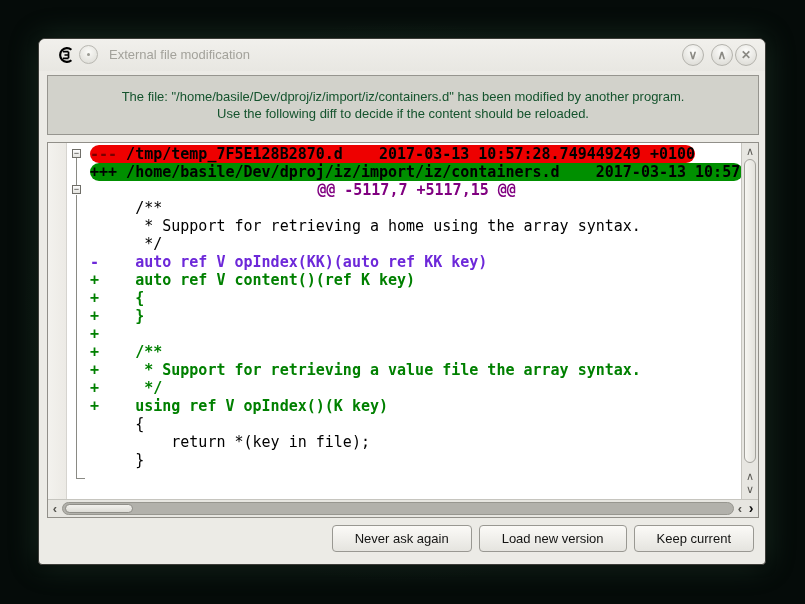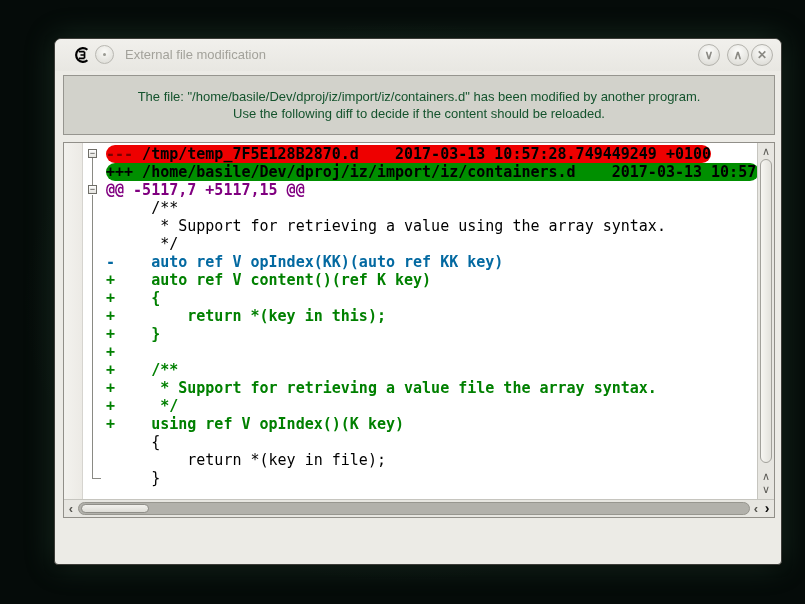--- a/index.html
+++ b/index.html
@@ -14,21 +14,20 @@
     background:radial-gradient(ellipse at center, rgba(70,130,95,0.22), rgba(0,0,0,0) 70%);
     pointer-events:none;
   }
   .window{
     position:absolute;left:38px;top:38px;width:728px;height:527px;
     background:#ecebe6;
     border-radius:7px 7px 4px 4px;
     box-shadow:0 0 30px rgba(90,150,110,0.25), 0 2px 10px rgba(0,0,0,0.85);
     border:1px solid #3c3c38;
     box-sizing:border-box;
-    margin-left:16px;
   }
   
   .titlebar{position:absolute;left:0;top:0;right:0;height:32px;
     background:linear-gradient(#f1f0ec,#e8e7e2);
     border-radius:7px 7px 0 0;}
   .applogo{position:absolute;left:18px;top:7px;width:18px;height:18px;}
   .menubtn{position:absolute;left:40px;top:6px;width:19px;height:19px;border-radius:50%;
     background:radial-gradient(circle at 50% 35%, #fbfbf8, #d9d8d2);
     border:1px solid #b9b8b2;box-sizing:border-box;}
   .menubtn .dot{position:absolute;left:7px;top:7px;width:3px;height:3px;border-radius:50%;background:#9a9a93;}
@@ -54,23 +53,23 @@
   .foldline{position:absolute;background:#8a8a84;width:1px;}
   .foldline.h{height:1px;}
   .foldbox{position:absolute;width:9px;height:9px;box-sizing:border-box;
     background:linear-gradient(#fefefe,#e4e3de);border:1px solid #6f6e68;
     color:#30302c;font-size:9px;line-height:7px;text-align:center;}
   .code{position:absolute;left:40px;top:0;width:655px;height:356px;overflow:hidden;
     padding:2px 0 0 2px;box-sizing:border-box;}
   .dline{height:18px;line-height:18px;white-space:pre;
     font-family:"DejaVu Sans Mono",monospace;font-size:15px;color:#000;}
   .dline.context{font-weight:400;}
-  .dline.del{font-weight:700;color:#0369a1;}
+  .dline.del{font-weight:700;color:#6d28d9;}
   .dline.add{font-weight:700;color:#008000;}
-  .dline.hunk{font-weight:700;color:#800080;}
+  .dline.hunk{font-weight:700;color:#800080;text-align:center;}
   .dline .band{display:inline-block;font-weight:700;color:#000;border-radius:9px;}
   .dline.del-header .band{background:#ee0000;}
   .dline.del-header .pfx{color:#7a0000;}
   .dline.add-header .band{background:#008f00;min-width:100%;}
   
   .vscroll{position:absolute;right:0;top:0;width:17px;height:357px;
     background:#e7e6e1;border-left:1px solid #c6c5bf;box-sizing:border-box;}
   .vthumb{position:absolute;left:2px;top:16px;width:12px;height:304px;border-radius:7px;
     background:linear-gradient(90deg,#f7f6f2,#e3e2dc);border:1px solid #a2a19b;box-sizing:border-box;}
   .sarrow{position:absolute;color:#5c5b56;font-size:11px;line-height:12px;width:16px;text-align:center;}
@@ -126,26 +125,25 @@
       <div class="foldline h" style="left:9px;top:335px;width:9px;"></div>
       <div class="foldbox" style="left:5px;top:6px;">−</div>
       <div class="foldbox" style="left:5px;top:42px;">−</div>
     </div>
 
     <div class="code">
         <div class="dline del-header"><span class="band"><span class="pfx">---</span><span> /tmp/temp_7F5E128B2870.d    2017-03-13 10:57:28.749449249 +0100</span></span></div>
         <div class="dline add-header"><span class="band"><span class="pfx">+++</span><span> /home/basile/Dev/dproj/iz/import/iz/containers.d    2017-03-13 10:57</span></span></div>
         <div class="dline hunk">@@ -5117,7 +5117,15 @@</div>
         <div class="dline context">     /**</div>
-        <div class="dline context">      * Support for retrieving a value using the array syntax.</div>
+        <div class="dline context">      * Support for retrieving a home using the array syntax.</div>
         <div class="dline context">      */</div>
         <div class="dline del">-    auto ref V opIndex(KK)(auto ref KK key)</div>
         <div class="dline add">+    auto ref V content()(ref K key)</div>
         <div class="dline add">+    {</div>
-        <div class="dline add">+        return *(key in this);</div>
         <div class="dline add">+    }</div>
         <div class="dline add">+</div>
         <div class="dline add">+    /**</div>
         <div class="dline add">+     * Support for retrieving a value file the array syntax.</div>
         <div class="dline add">+     */</div>
         <div class="dline add">+    using ref V opIndex()(K key)</div>
         <div class="dline context">     {</div>
         <div class="dline context">         return *(key in file);</div>
         <div class="dline context">     }</div>
       </div>
@@ -160,14 +158,19 @@
     <div class="hscroll">
       <div class="harrow" style="left:1px;">‹</div>
       <div class="htrack">
         <div class="hthumb"></div>
       </div>
       <div class="harrow" style="right:12px;">‹</div>
       <div class="harrow strong" style="right:1px;">›</div>
     </div>
   </div>
 
+  <div class="btnrow">
+    <button class="pbtn">Never ask again</button>
+    <button class="pbtn">Load new version</button>
+    <button class="pbtn">Keep current</button>
+  </div>
 
 </div>
 
 </body></html>

